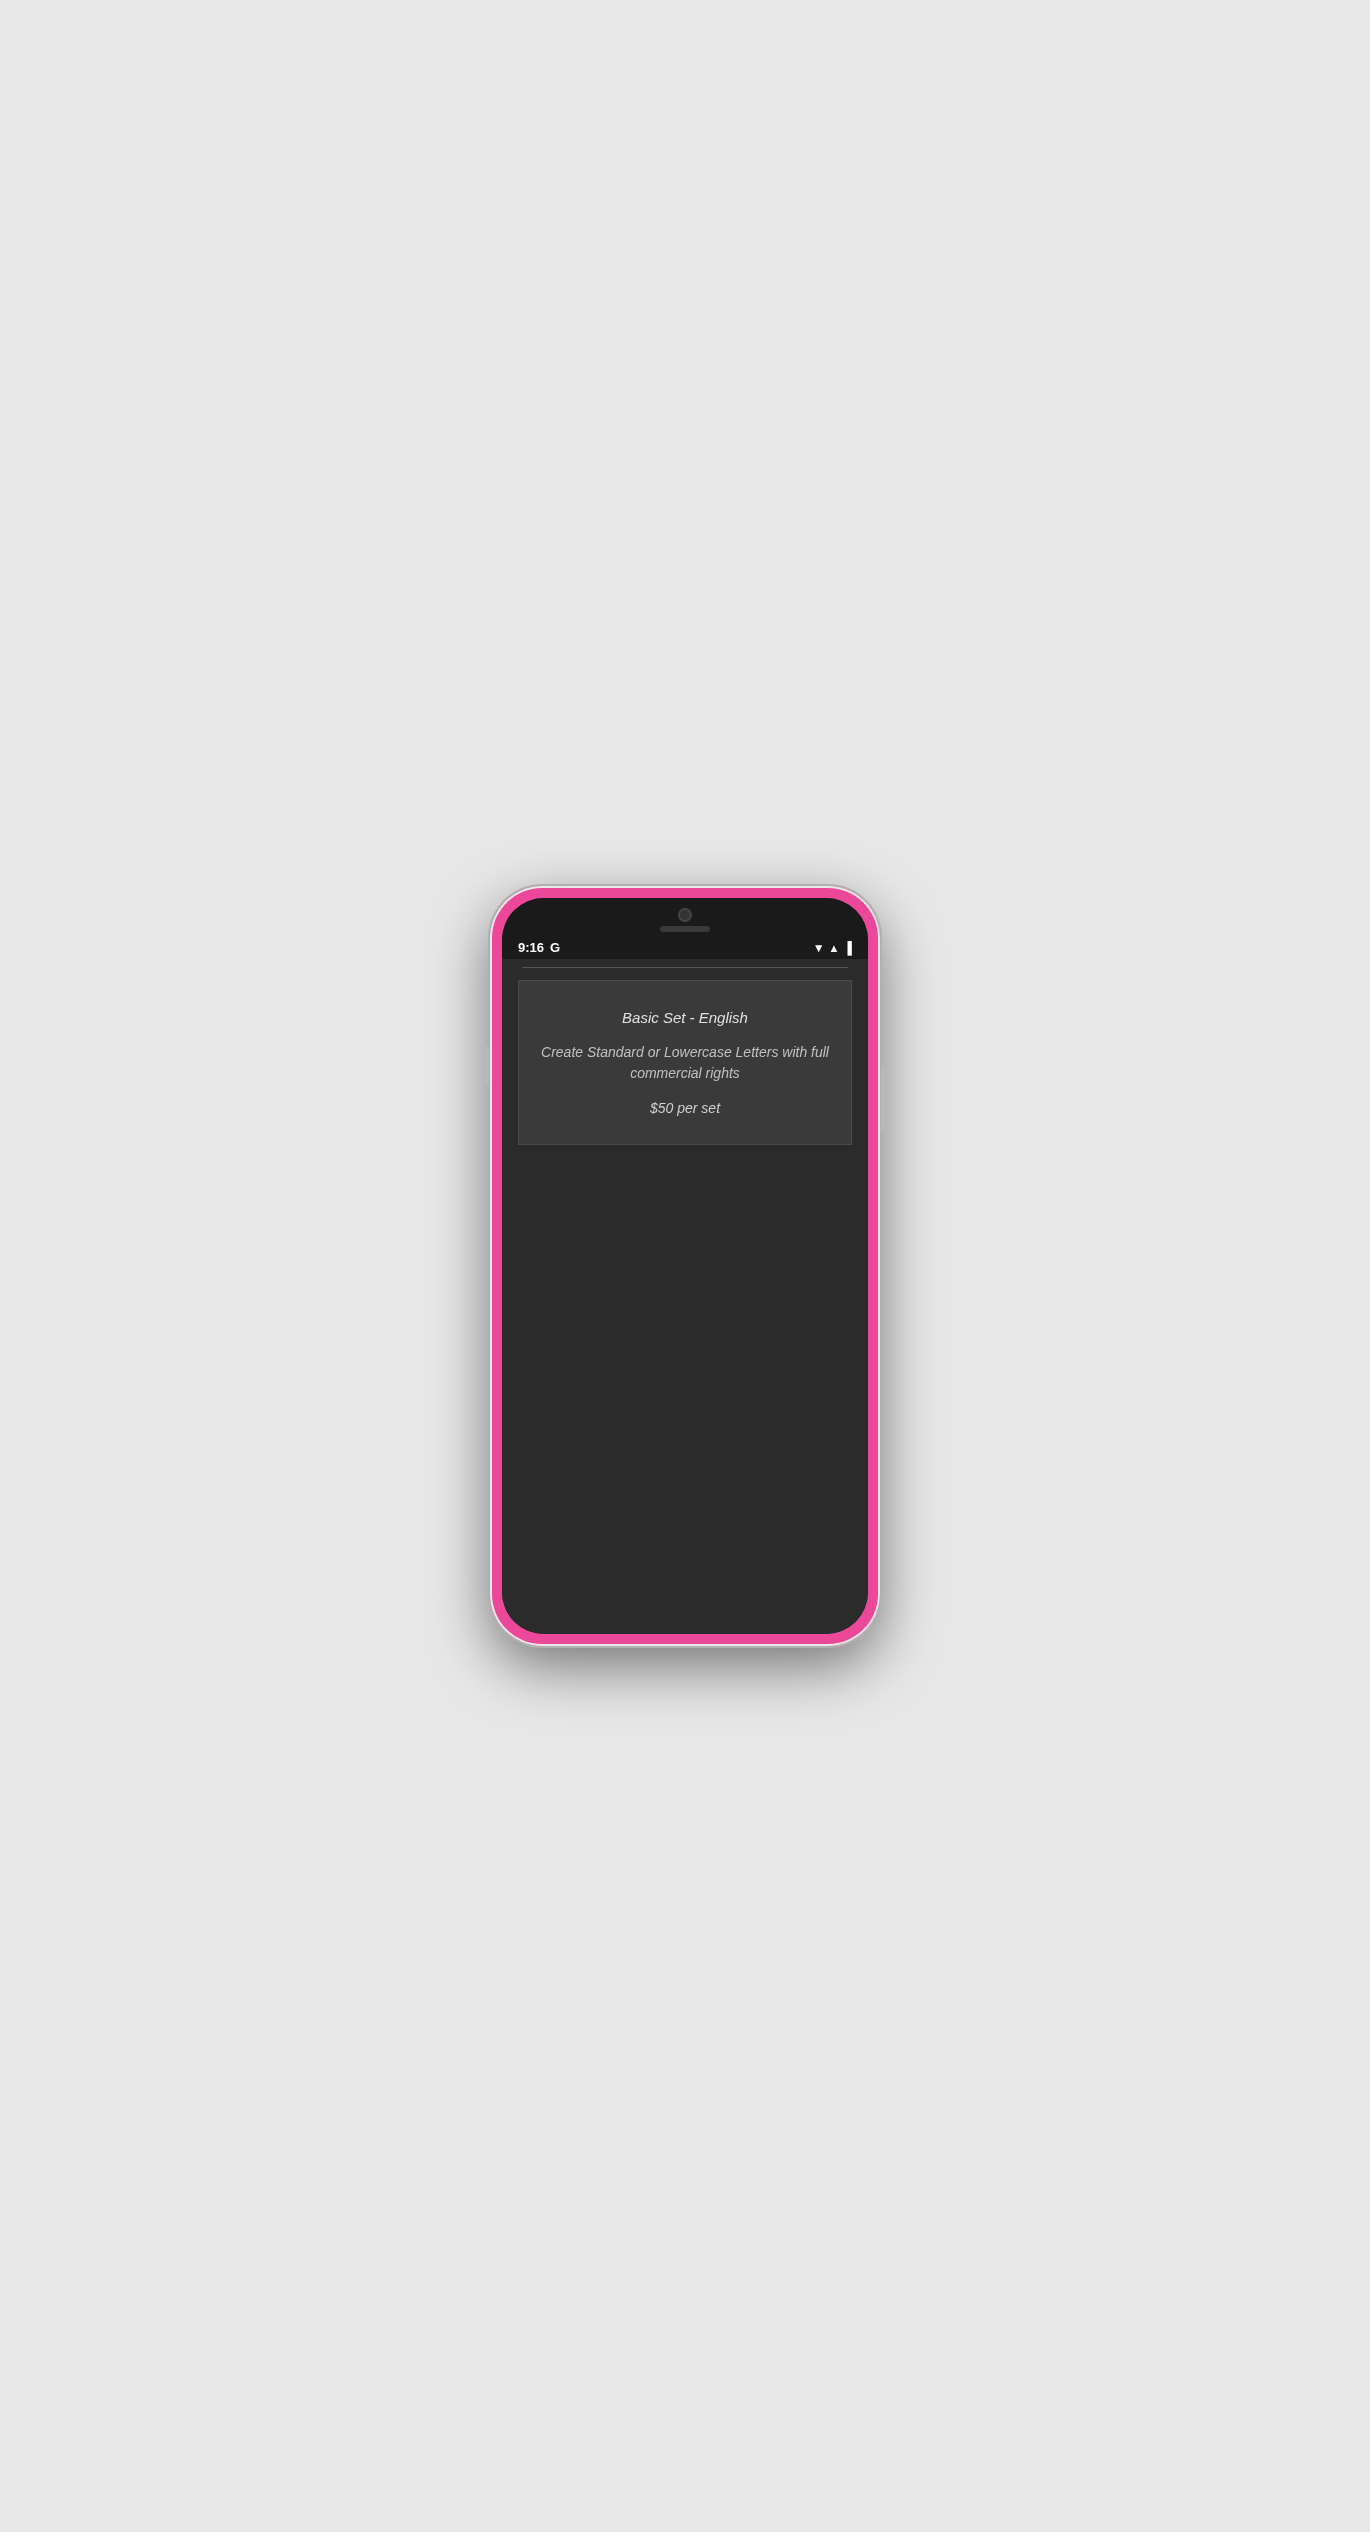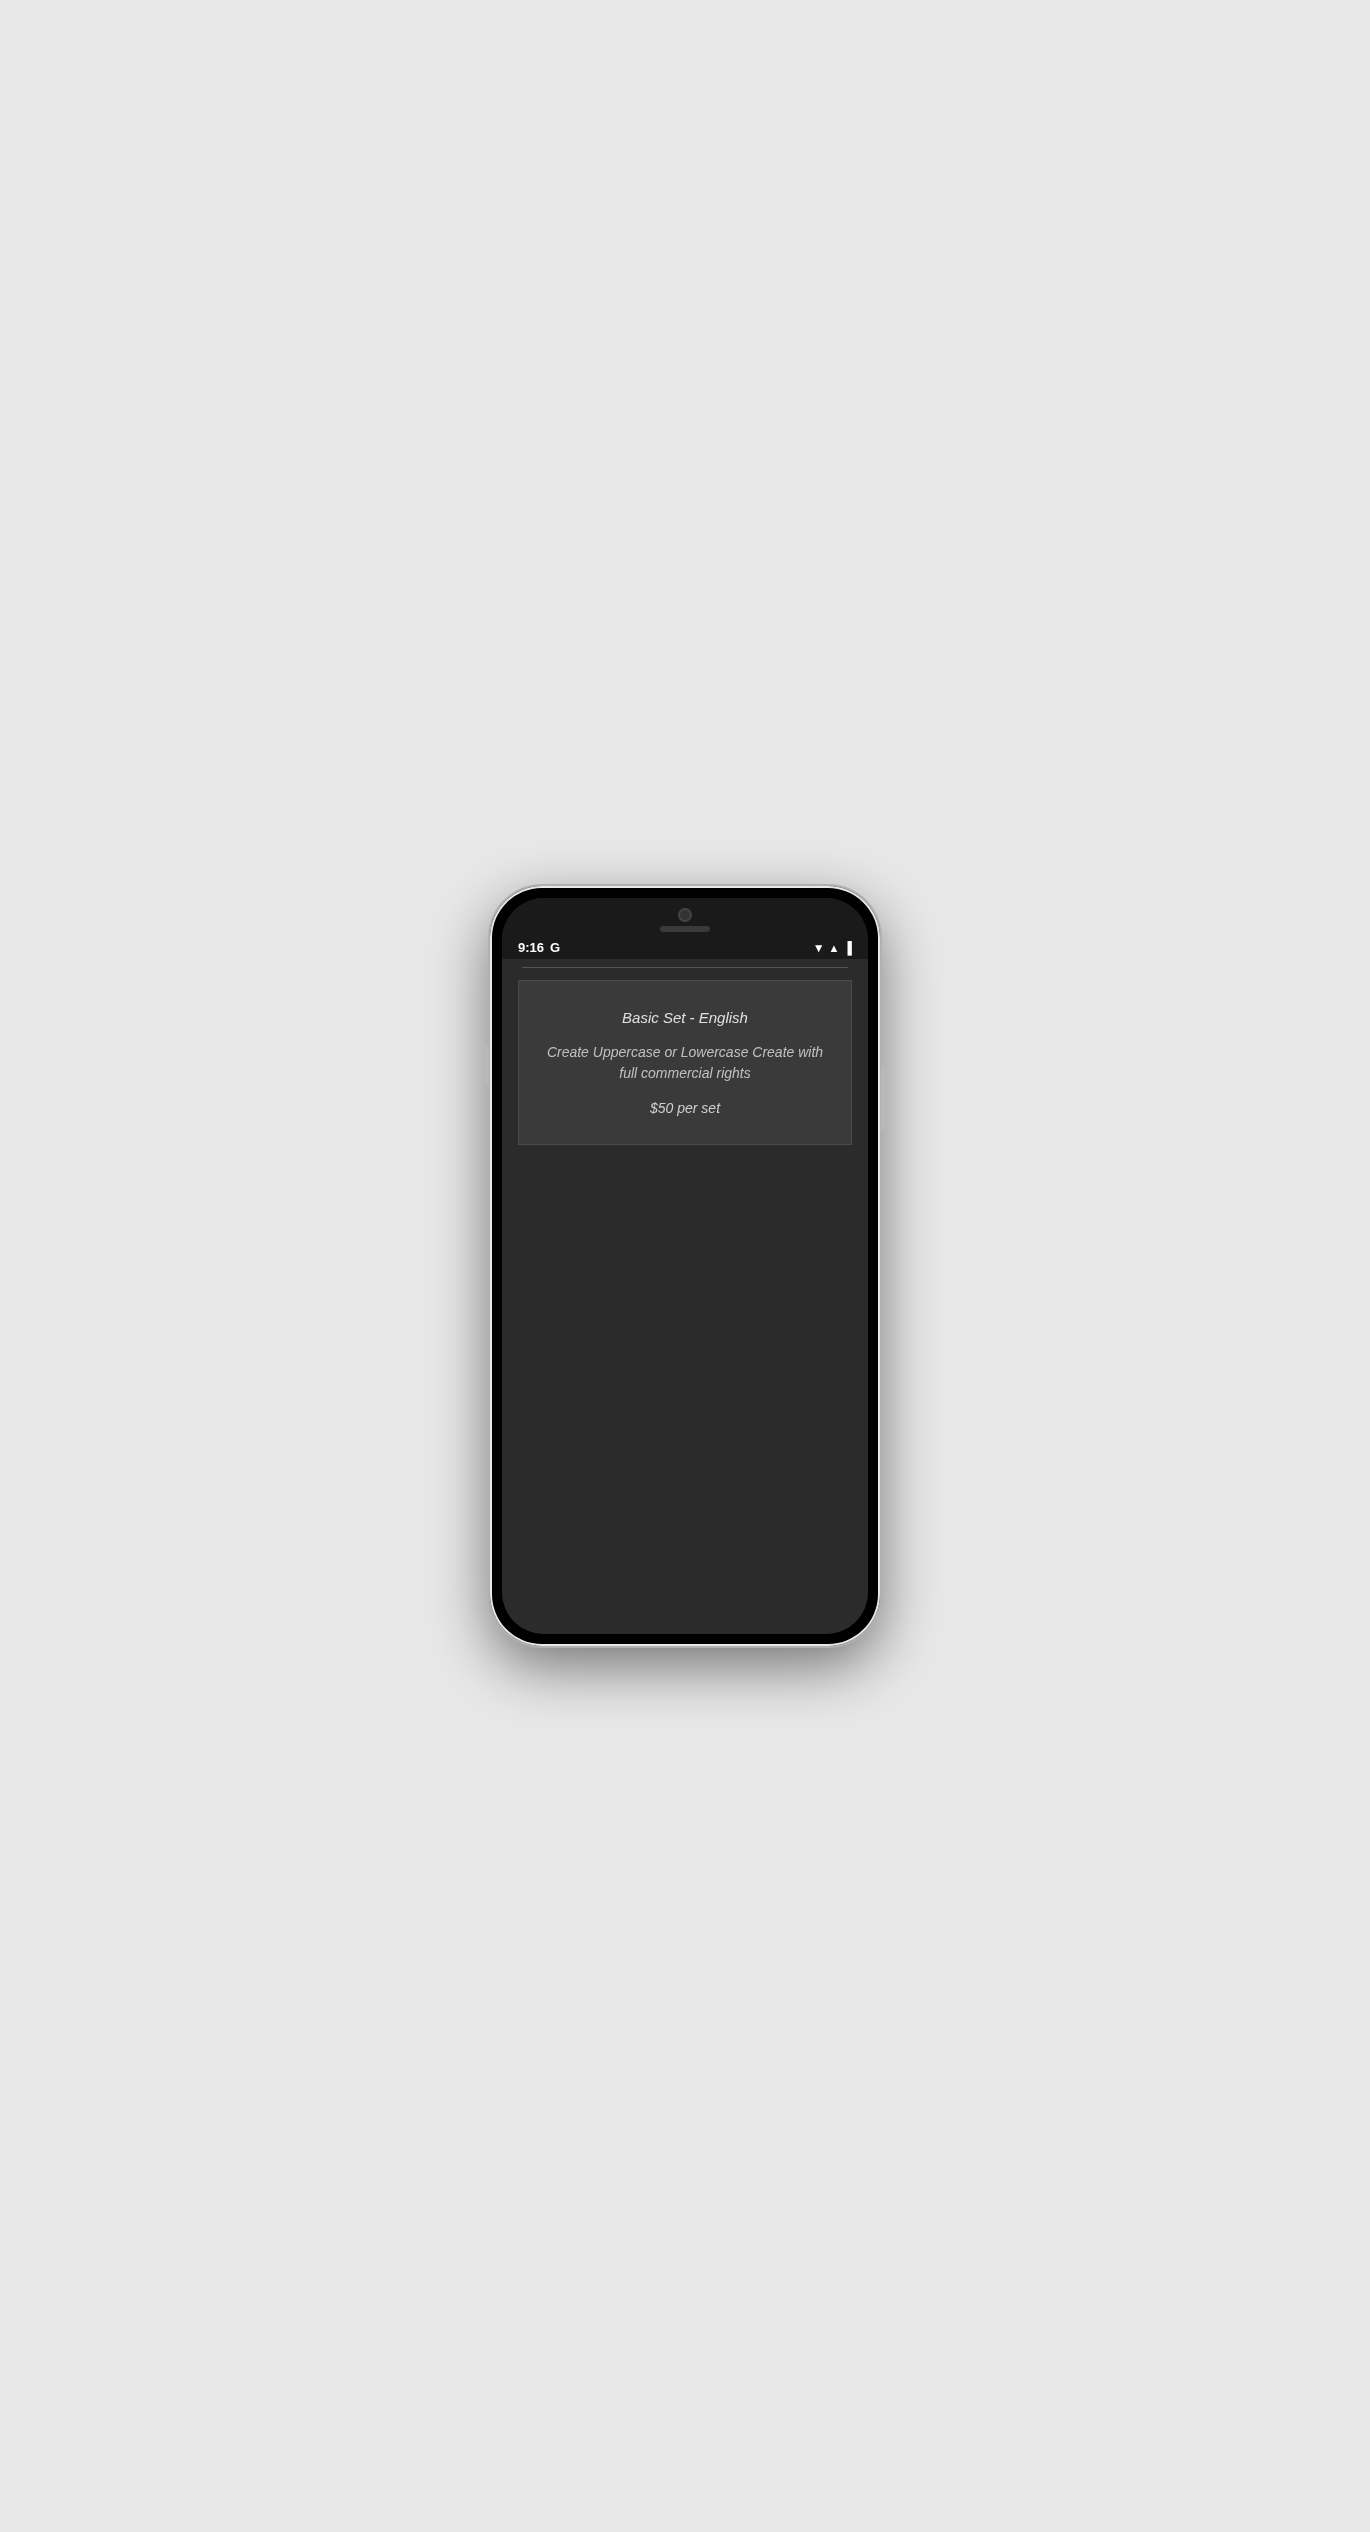--- a/index.html
+++ b/index.html
@@ -23,21 +23,21 @@
       height: 780px;
       display: flex;
       justify-content: center;
       align-items: center;
     }
 
     .phone-outer {
       position: relative;
       width: 390px;
       height: 760px;
-      background: #000000;
+      background: #ec4899;
       border-radius: 52px;
       box-shadow:
         0 0 0 2px #b0b0b0,
         0 20px 60px rgba(0,0,0,0.5),
         inset 0 0 0 2px #e8e8e8;
       display: flex;
       flex-direction: column;
       align-items: center;
       justify-content: center;
       padding: 12px;
@@ -329,21 +329,21 @@
 
       <div class="app-content">
 
 
         <div class="title-divider"></div>
 
         <div class="services-list">
 
           <div class="service-card">
             <div class="service-title">Basic Set - English</div>
-            <div class="service-description">Create Uppercase or Lowercase Create with full commercial rights</div>
+            <div class="service-description">Create Standard or Lowercase Letters with full commercial rights</div>
             <div class="service-price">$50 per set</div>
           </div>
 
 
 
         </div>
       </div>
 
     </div>
   </div>

